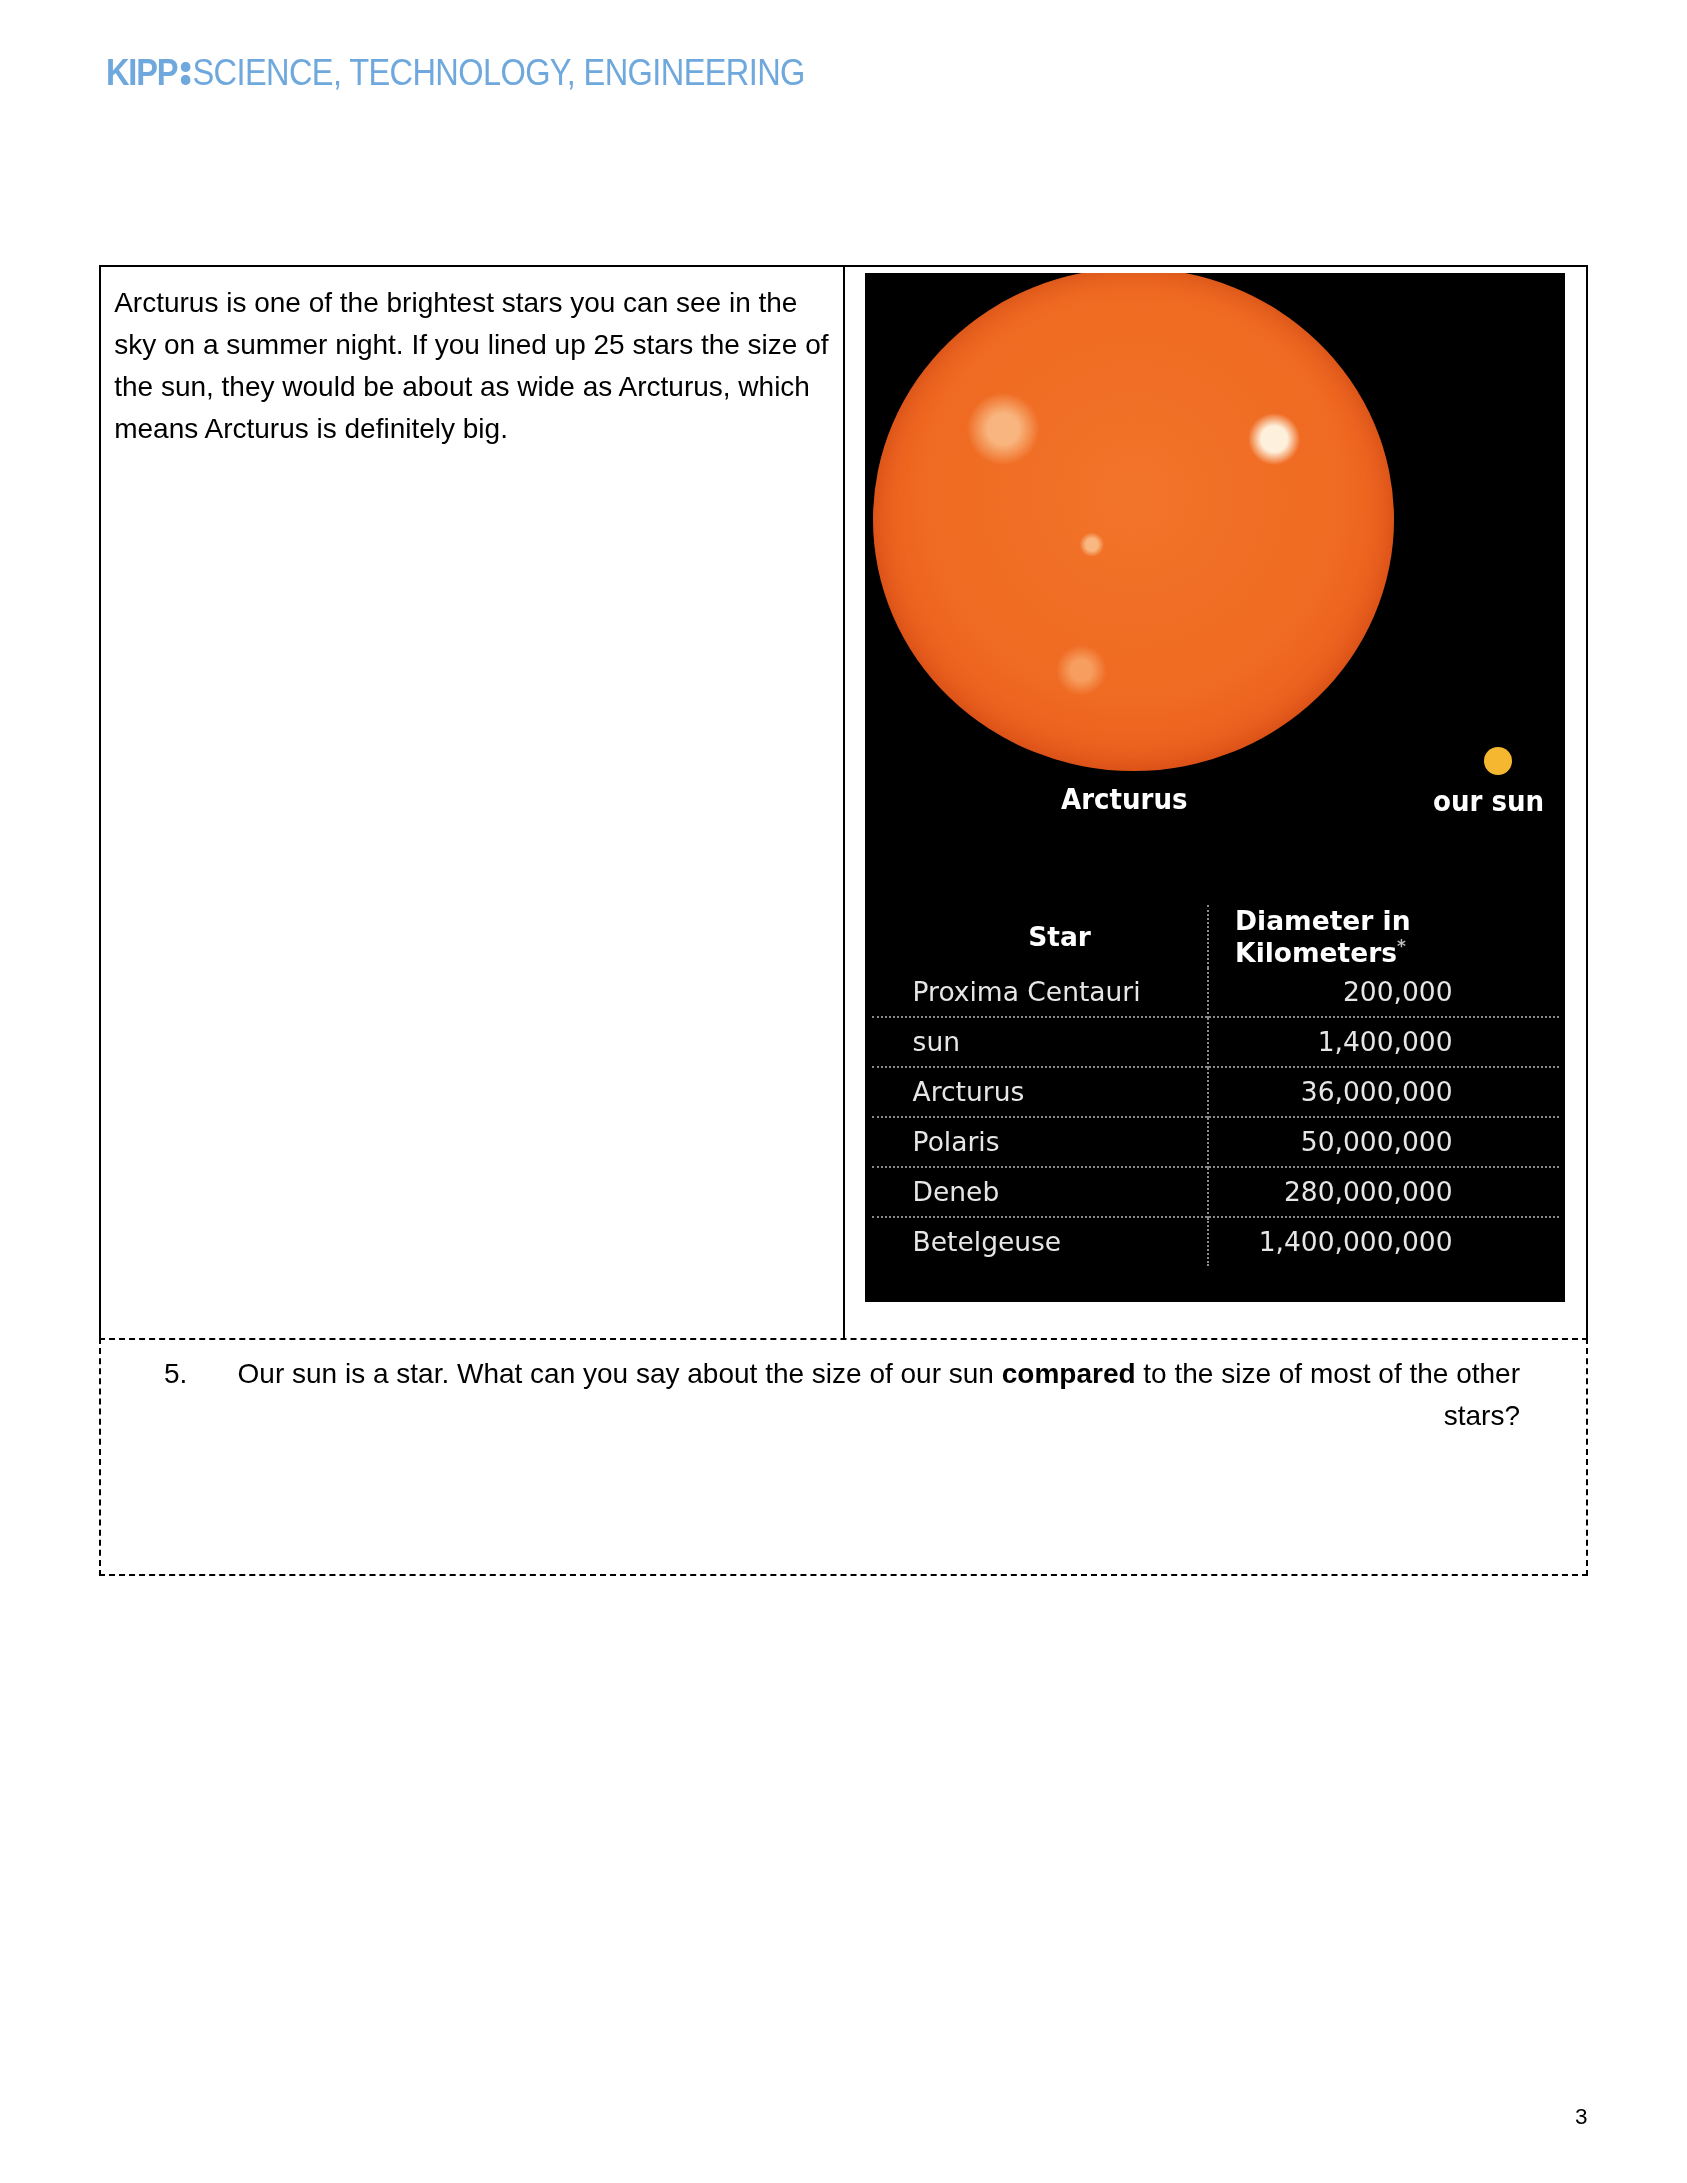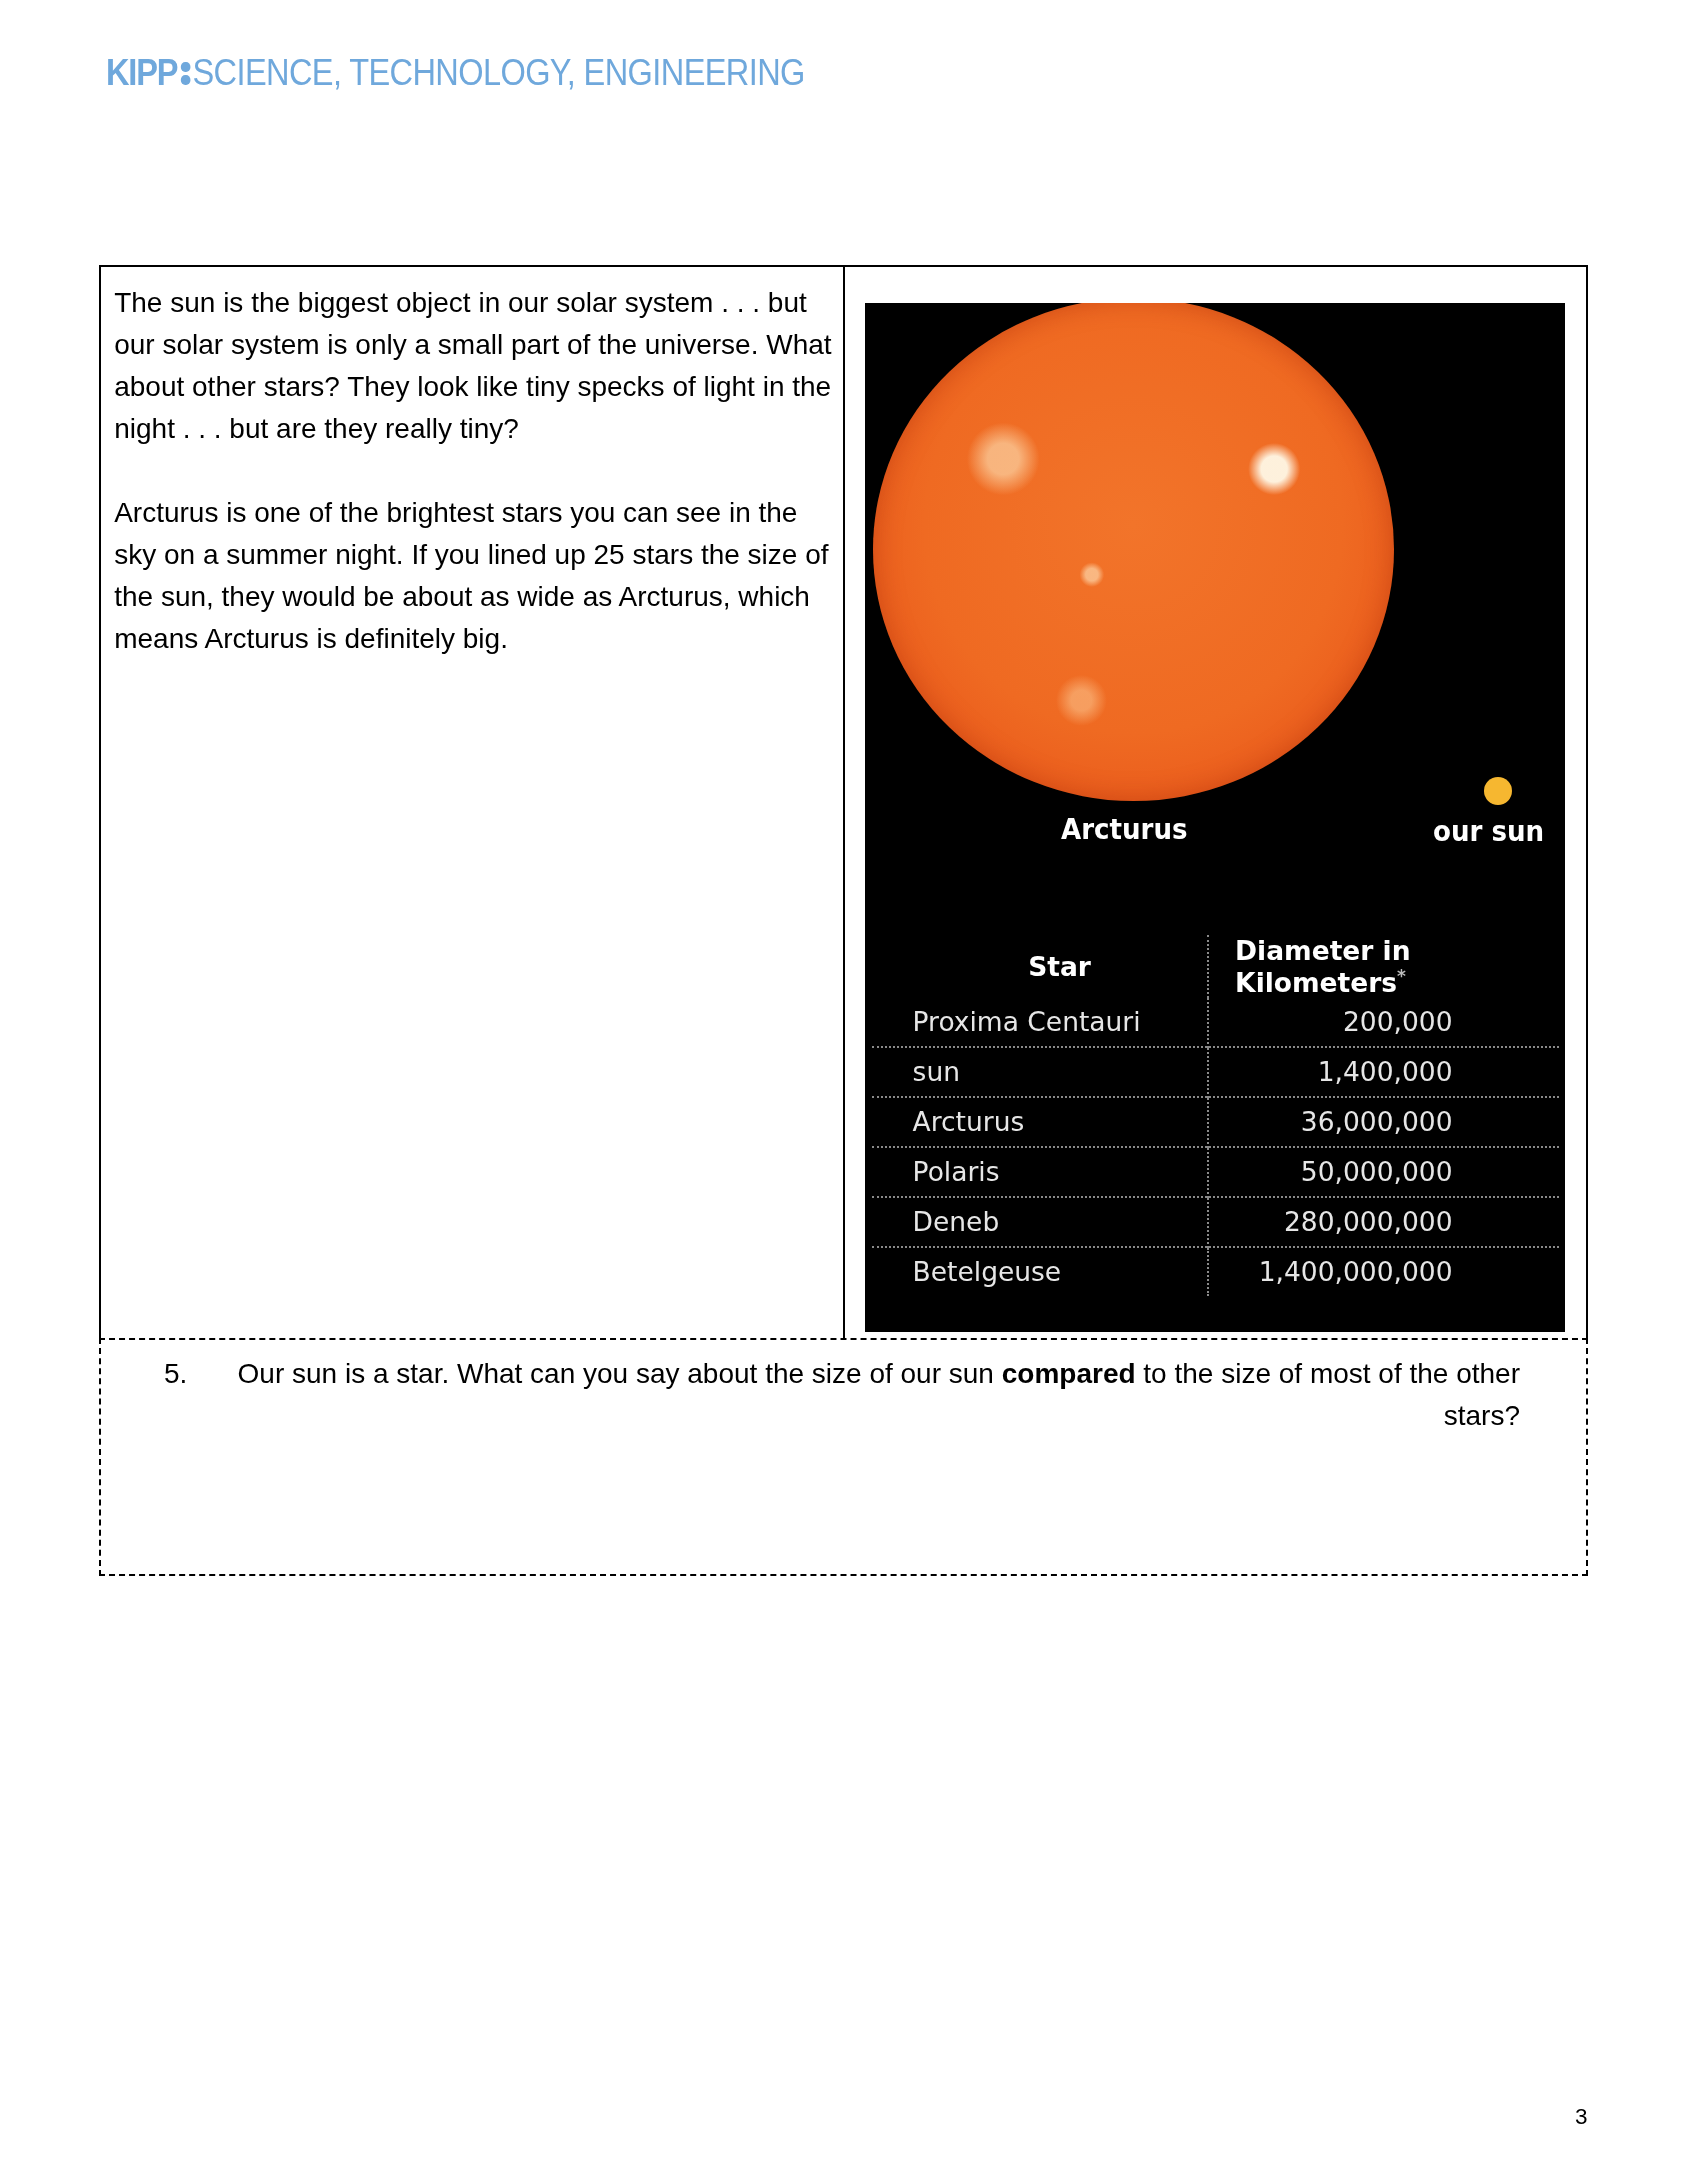--- a/index.html
+++ b/index.html
@@ -18,21 +18,21 @@
     .header .colon::after { top: 17px; }
 
     .main-table { position: absolute; left: 99px; top: 265px; width: 1489px; height: 1075px;
                   border: 2px solid #000; box-sizing: border-box; border-bottom: none; }
     .col-divider { position: absolute; left: 742px; top: 0; width: 2px; height: 100%; background: #000; }
 
     .passage { position: absolute; left: 13.2px; top: 14.6px; width: 721px; font-size: 28px;
                line-height: 42px; }
     .passage p { margin: 0 0 42px 0; }
 
-    .figure { position: absolute; left: 764px; top: 36px; width: 700px; height: 1029px;
+    .figure { position: absolute; left: 764px; top: 6px; width: 700px; height: 1029px;
               background: #000; overflow: hidden; }
     .star-big { position: absolute; left: 8px; top: -5.3px; width: 521px; height: 503px;
                 border-radius: 50%;
                 background:
                   radial-gradient(circle at 25% 32%, rgba(255,240,200,0.55) 0 3%, transparent 7%),
                   radial-gradient(circle at 77% 34%, rgba(255,255,240,0.9) 0 2.5%, transparent 5%),
                   radial-gradient(circle at 42% 55%, rgba(255,230,190,0.6) 0 1.5%, transparent 3%),
                   radial-gradient(circle at 40% 80%, rgba(255,220,170,0.45) 0 2%, transparent 5%),
                   radial-gradient(circle at 50% 45%, #f2742a 0%, #ef6a22 55%, #e8561a 85%, #d94a14 100%);
                 box-shadow: inset 0 0 26.5px rgba(150,30,0,0.35); }
@@ -68,21 +68,20 @@
 <body>
 
 <div class="header">
   <span class="brand">KIPP</span><span class="colon"></span><span>SCIENCE, TECHNOLOGY, ENGINEERING</span>
 </div>
 
 <div class="main-table">
   <div class="col-divider"></div>
 
   <div class="passage">
-    <p>The sun is the biggest object in our solar system . . . but our solar system is only a small part of the universe. What about other stars? They look like tiny specks of light in the night . . . but are they really tiny?</p>
     <p>Arcturus is one of the brightest stars you can see in the sky on a summer night. If you lined up 25 stars the size of the sun, they would be about as wide as Arcturus, which means Arcturus is definitely big.</p>
   </div>
 
   <div class="figure">
     <div class="star-big"></div>
     <div class="star-small"></div>
     <div class="fig-label label-arcturus">Arcturus</div>
     <div class="fig-label label-oursun">our sun</div>
 
     <table class="star-table">

